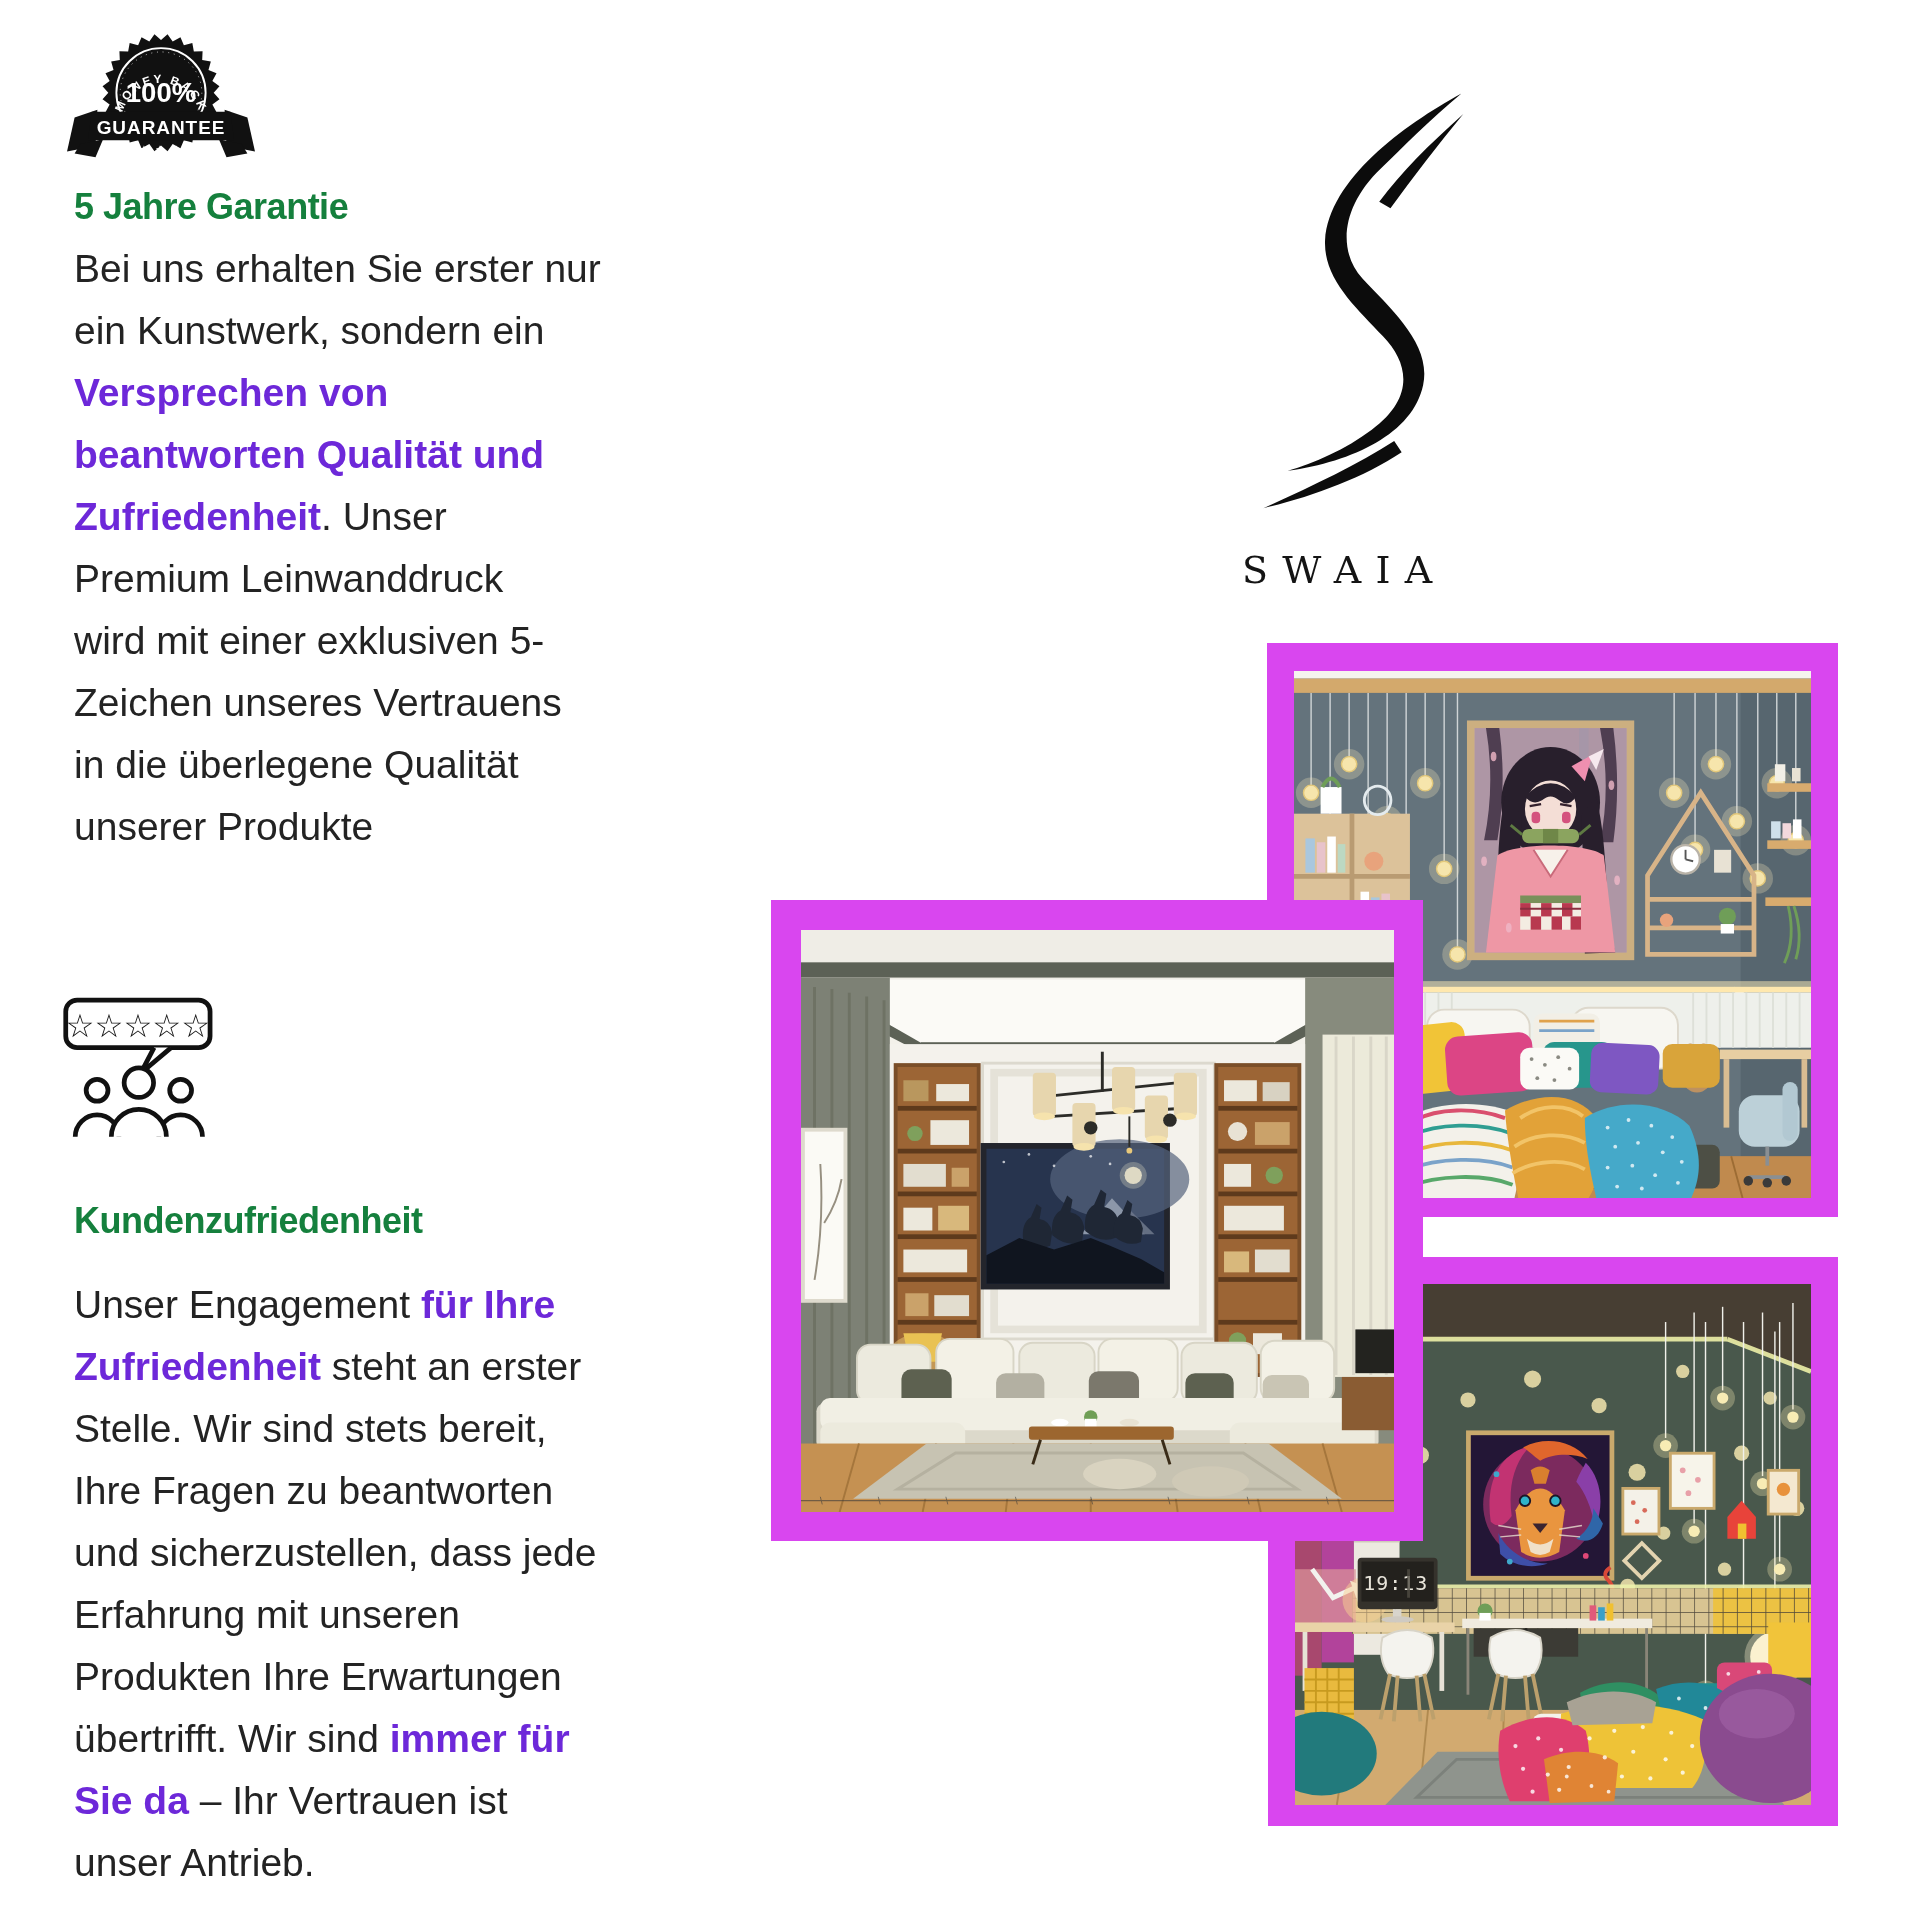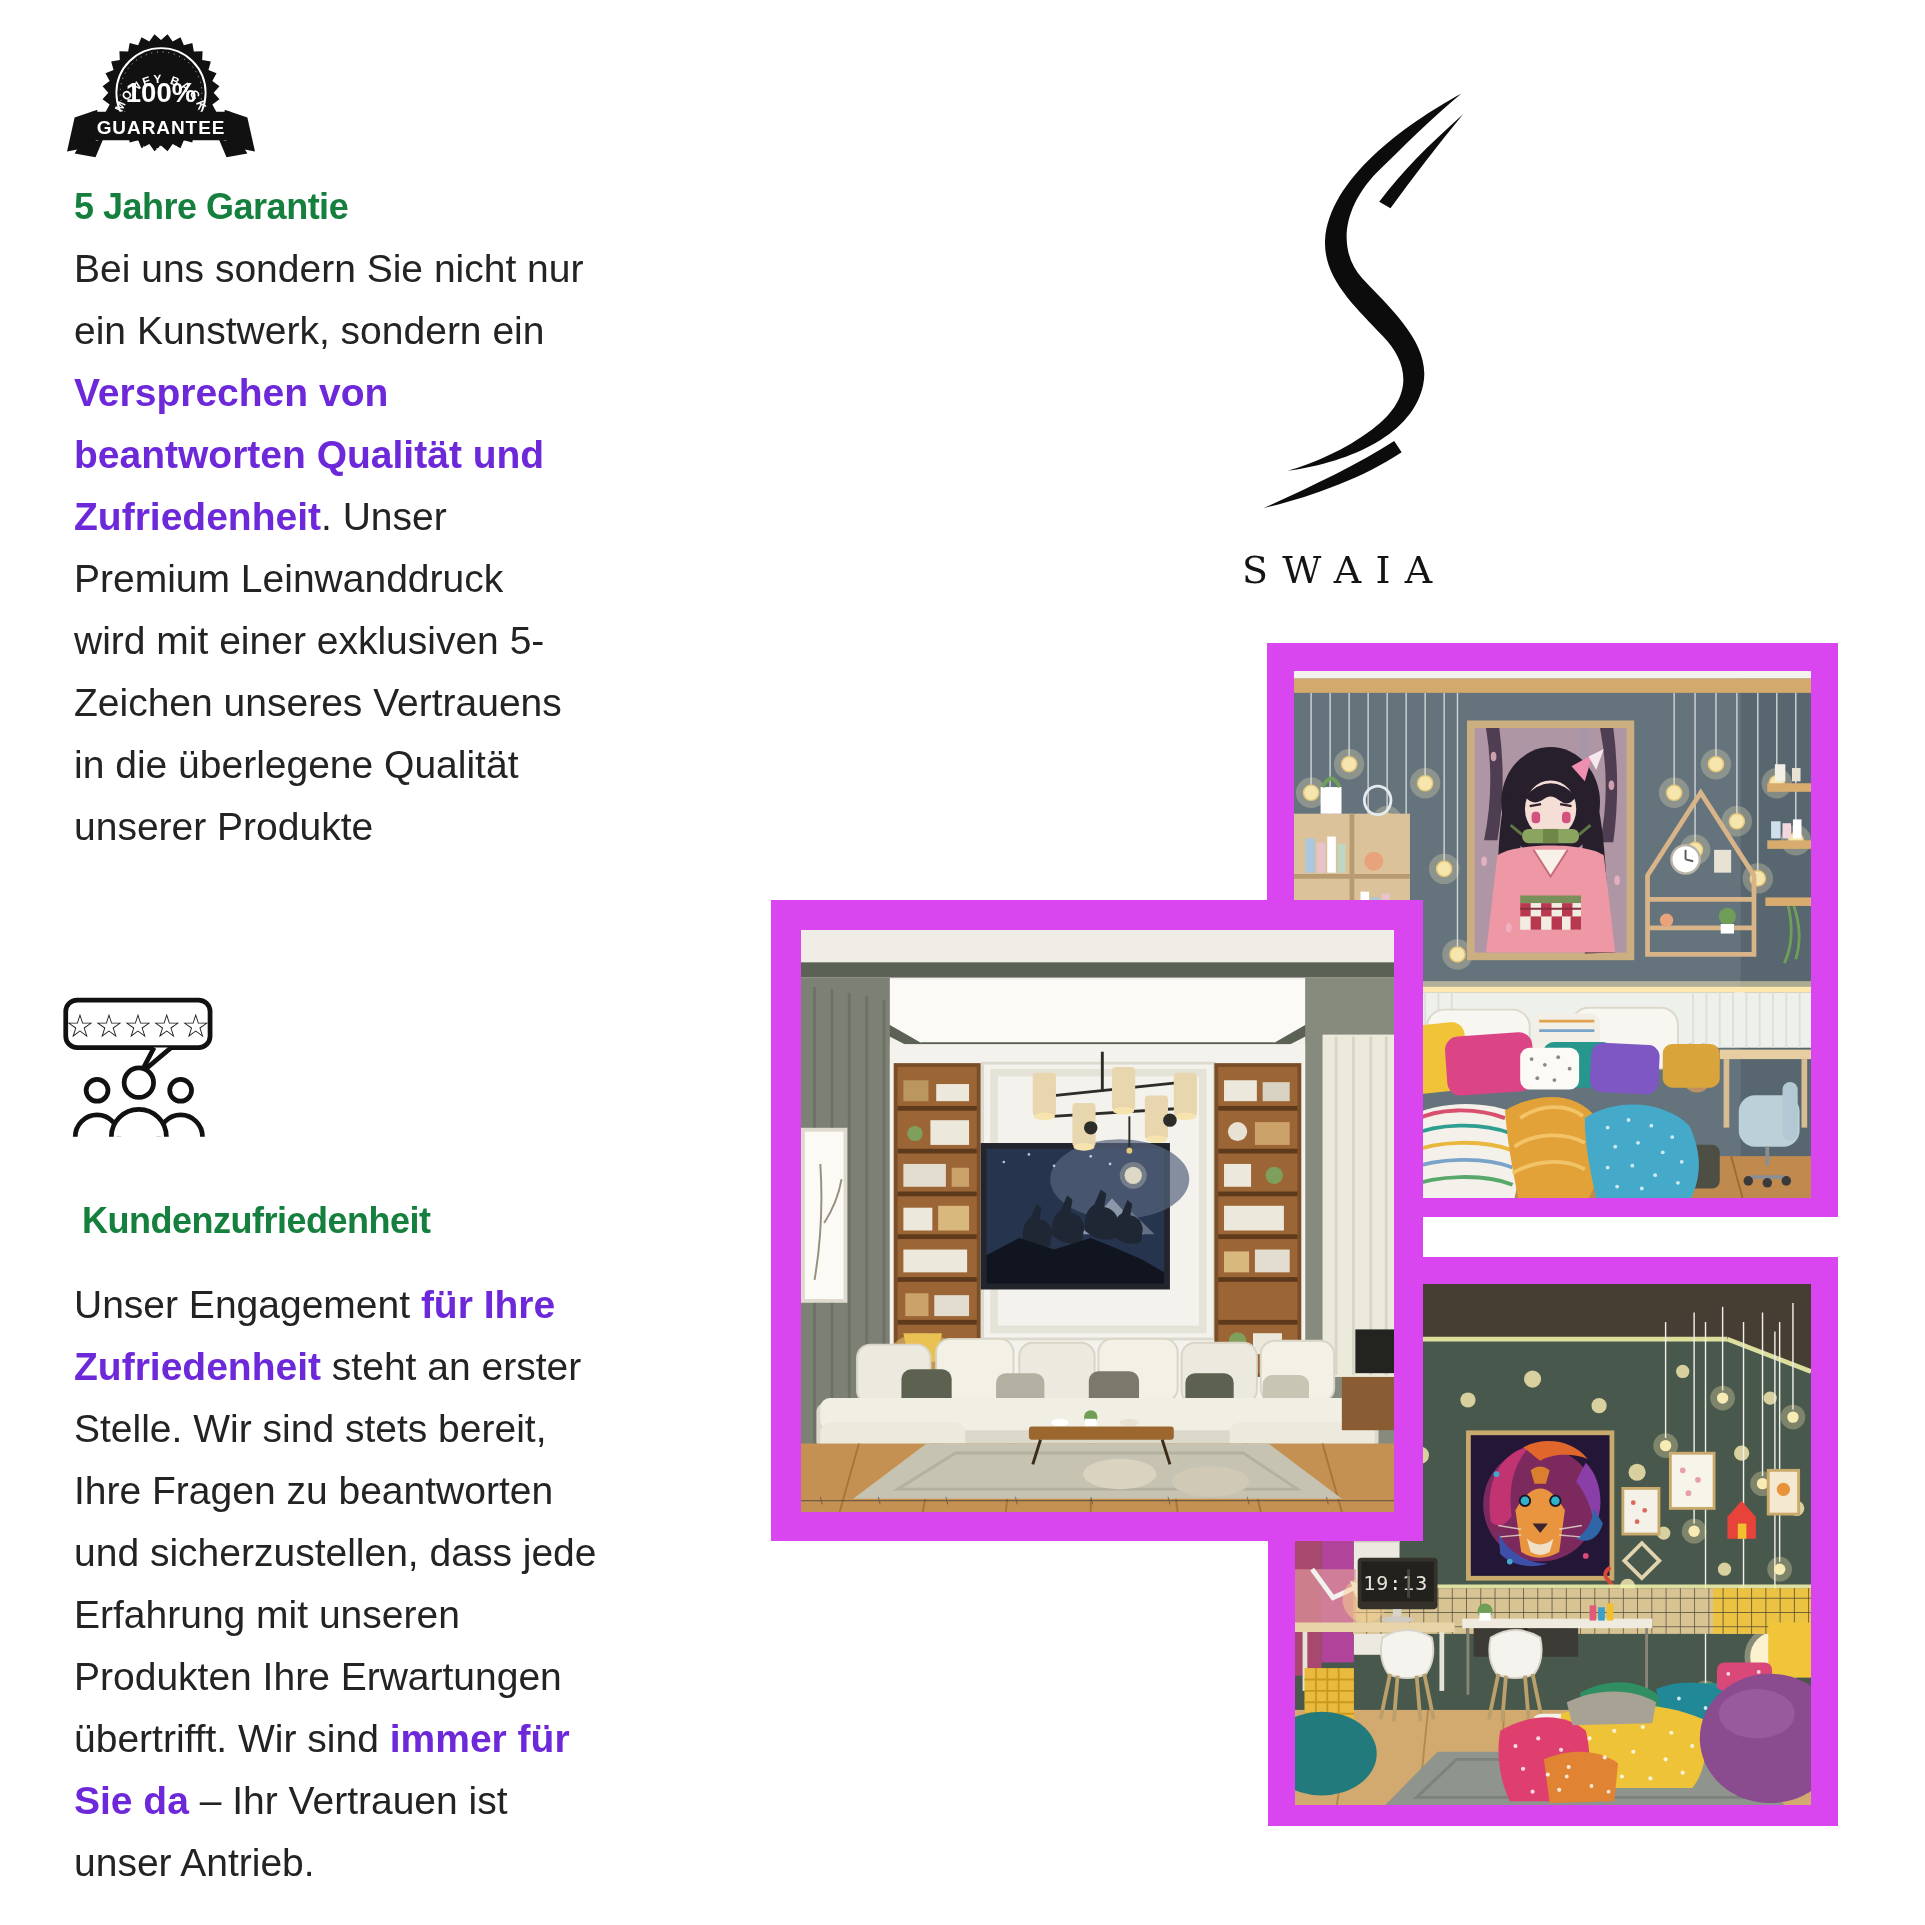--- a/index.html
+++ b/index.html
@@ -38,21 +38,21 @@
     <polygon points="192,90 168,82 170,120 200,126" fill="#111"></polygon>
     <polygon points="16,118 40,113 32,132 10,128" fill="#111"></polygon>
     <polygon points="186,118 162,113 170,132 192,128" fill="#111"></polygon>
     <polygon points="28,84 174,84 178,114 24,114" fill="#111"></polygon>
     <text x="101" y="107" text-anchor="middle" font-size="20" font-weight="bold" fill="#fff" letter-spacing="1">GUARANTEE</text>
     <text x="101" y="127" text-anchor="middle" font-size="11" fill="#fff" letter-spacing="2">★ ★ ★</text>
   </svg>
 
   <div class="abs heading" style="left:74px;top:186px">5 Jahre Garantie</div>
   <div class="abs para" style="left:74px;top:238px">
-      <div class="tline"><span>Bei uns sondern Sie nicht nur</span></div>
+      <div class="tline"><span>Bei uns erhalten Sie erster nur</span></div>
       <div class="tline"><span>ein Kunstwerk, sondern ein</span></div>
       <div class="tline"><span class="b">Versprechen von</span></div>
       <div class="tline"><span class="b">beantworten Qualität und</span></div>
       <div class="tline"><span class="b">Zufriedenheit</span><span>. Unser</span></div>
       <div class="tline"><span>Premium Leinwanddruck</span></div>
       <div class="tline"><span>wird mit einer exklusiven 5-</span></div>
       <div class="tline"><span>Zeichen unseres Vertrauens</span></div>
       <div class="tline"><span>in die überlegene Qualität</span></div>
       <div class="tline"><span>unserer Produkte</span></div>
     </div>
@@ -62,21 +62,21 @@
     <text x="81" y="44" text-anchor="middle" font-size="34" fill="#111" letter-spacing="0">☆☆☆☆☆</text>
     <path d="M98,55 L84,82 L116,55" fill="#fff" stroke="#111" stroke-width="5" stroke-linejoin="round"></path>
     <circle cx="38" cy="100" r="11.5" fill="#fff" stroke="#111" stroke-width="5"></circle>
     <path d="M15,149 a23,23 0 0 1 46,0" fill="#fff" stroke="#111" stroke-width="5"></path>
     <circle cx="126" cy="100" r="11.5" fill="#fff" stroke="#111" stroke-width="5"></circle>
     <path d="M103,149 a23,23 0 0 1 46,0" fill="#fff" stroke="#111" stroke-width="5"></path>
     <circle cx="82" cy="92" r="15.5" fill="#fff" stroke="#111" stroke-width="5"></circle>
     <path d="M53,149 a29,29 0 0 1 58,0" fill="#fff" stroke="#111" stroke-width="5"></path>
   </svg>
 
-  <div class="abs heading" style="left:82px;top:1200px">Kundenzufriedenheit</div>
+  <div class="abs heading" style="left:74px;top:1200px">Kundenzufriedenheit</div>
   <div class="abs para" style="left:74px;top:1274px">
       <div class="tline"><span>Unser Engagement </span><span class="b">für Ihre</span></div>
       <div class="tline"><span class="b">Zufriedenheit</span><span> steht an erster</span></div>
       <div class="tline"><span>Stelle. Wir sind stets bereit,</span></div>
       <div class="tline"><span>Ihre Fragen zu beantworten</span></div>
       <div class="tline"><span>und sicherzustellen, dass jede</span></div>
       <div class="tline"><span>Erfahrung mit unseren</span></div>
       <div class="tline"><span>Produkten Ihre Erwartungen</span></div>
       <div class="tline"><span>übertrifft. Wir sind </span><span class="b">immer für</span></div>
       <div class="tline"><span class="b">Sie da</span><span> – Ihr Vertrauen ist</span></div>

